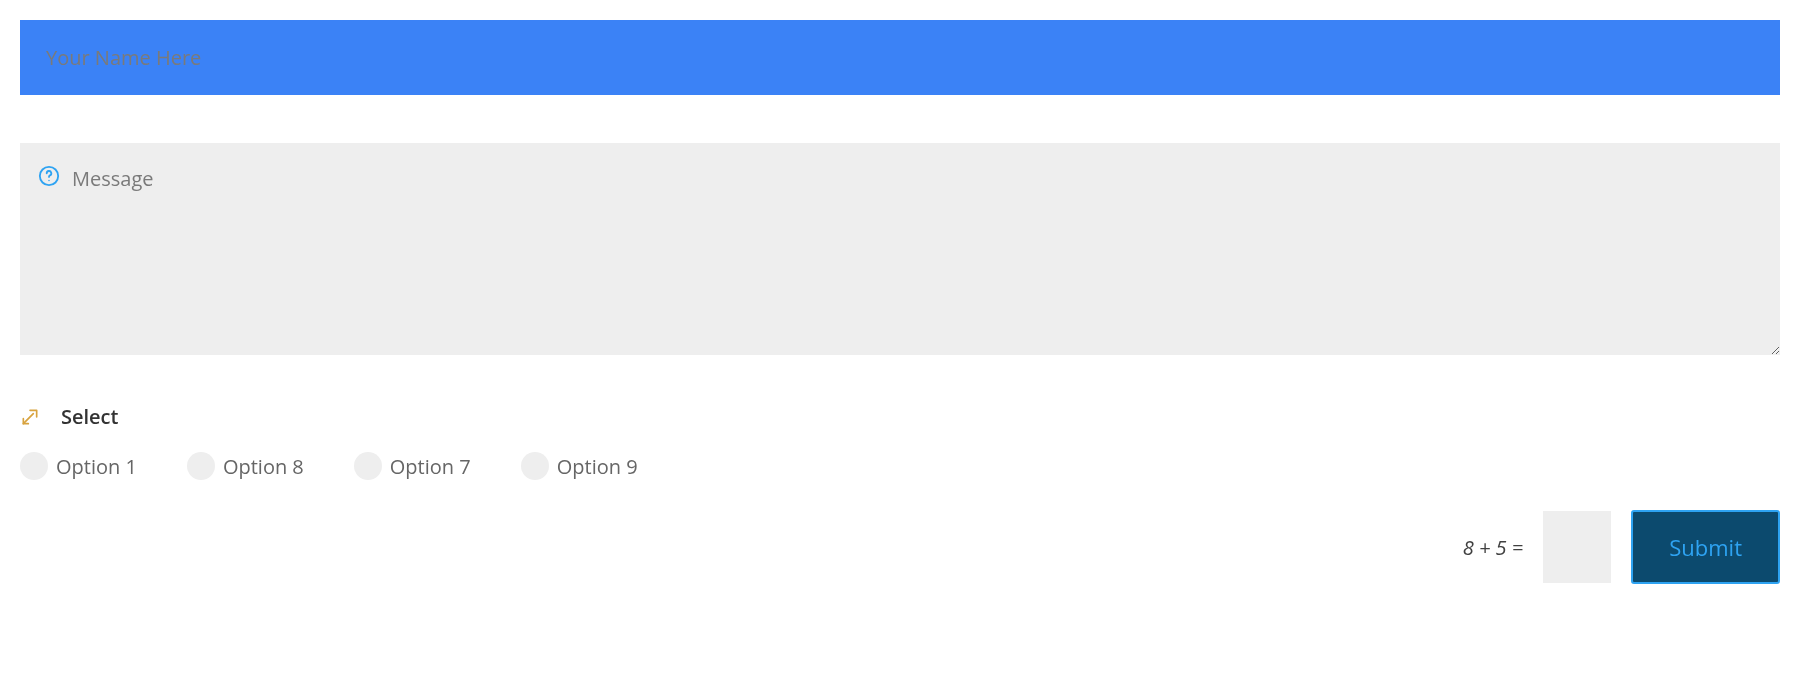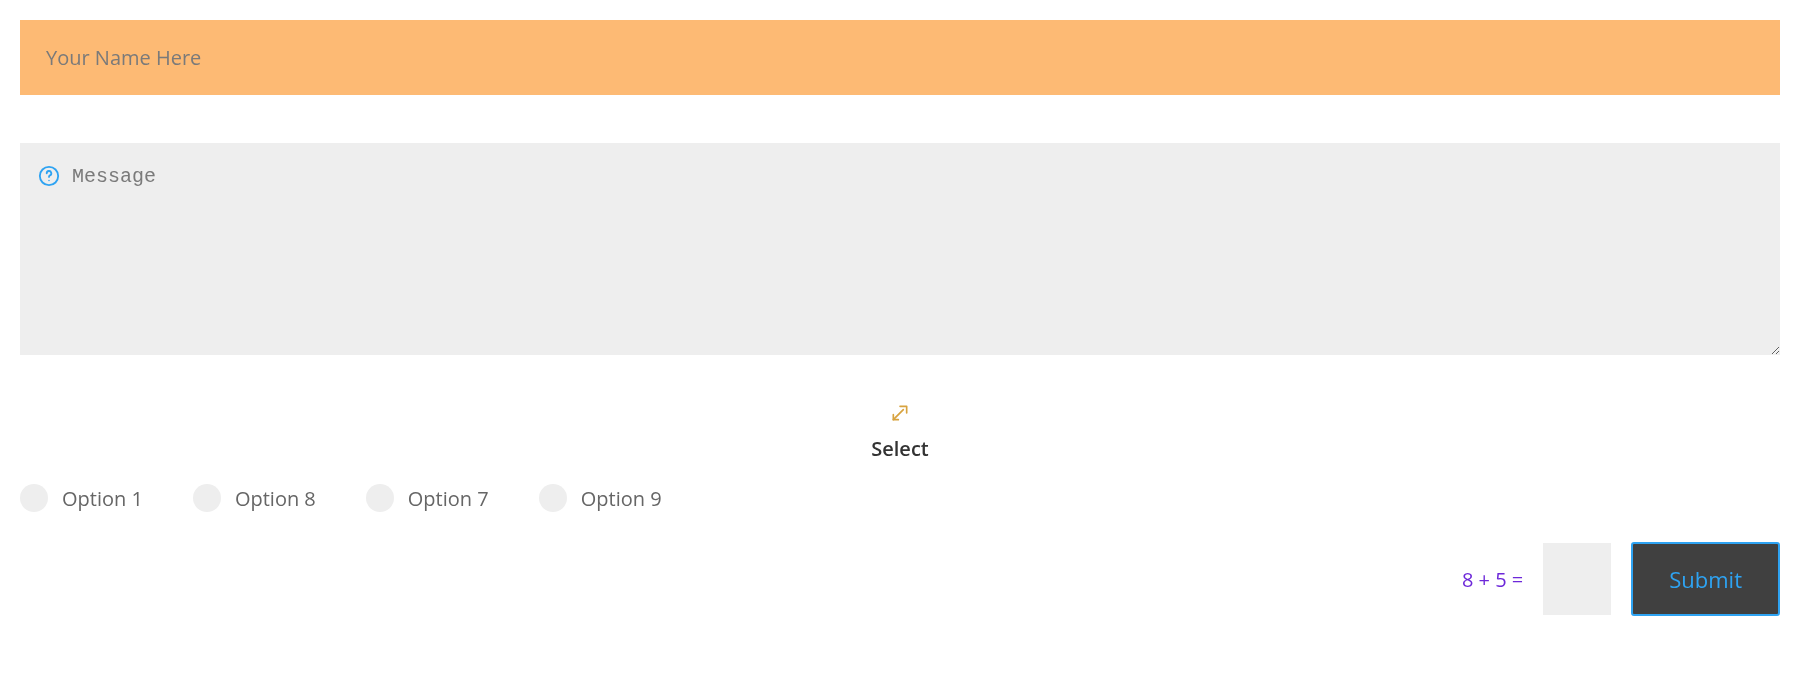--- a/index.html
+++ b/index.html
@@ -16,34 +16,33 @@
     .form-container {
       width: 100%;
     }
     .top-row {
       display: flex;
       gap: 48px;
       margin-bottom: 48px;
     }
     .input-field {
       flex: 1;
-      background: #fdba74;
+      background: #3b82f6;
       border: none;
       padding: 24px 26px;
       font-size: 20px;
       color: #333;
       font-family: inherit;
     }
     .input-field::placeholder {
       color: #7a7a7a;
     }
     .message-wrapper {
       position: relative;
       margin-bottom: 48px;
-      font-family: Liberation Mono, monospace;
     }
     .help-icon {
       position: absolute;
       left: 18px;
       top: 22px;
       width: 22px;
       height: 22px;
       display: flex;
       align-items: center;
       justify-content: center;
@@ -68,23 +67,22 @@
     }
     .textarea-field::placeholder {
       color: #7a7a7a;
     }
     .select-section {
       margin-bottom: 30px;
     }
     .select-label-row {
       display: flex;
       align-items: center;
-      gap: 12px;
+      gap: 21px;
       margin-bottom: 22px;
-      flex-direction: column;
     }
     .select-icon {
       width: 20px;
       height: 20px;
       display: flex;
       align-items: center;
       justify-content: center;
     }
     .select-icon svg {
       width: 20px;
@@ -95,55 +93,56 @@
       color: #333;
       font-weight: 600;
     }
     .options-row {
       display: flex;
       gap: 50px;
     }
     .option-item {
       display: flex;
       align-items: center;
-      gap: 14px;
+      gap: 8px;
       cursor: pointer;
     }
     .radio-circle {
       width: 28px;
       height: 28px;
       border-radius: 50%;
       background: #eeeeee;
     }
     .option-label {
       font-size: 20px;
       color: #666;
     }
     .bottom-row {
       display: flex;
       justify-content: flex-end;
       align-items: center;
       gap: 20px;
     }
     .captcha-text {
       font-size: 20px;
-      color: #6d28d9;
+      color: #404040;
+      font-style: italic;
     }
     .captcha-input {
       width: 68px;
       height: 72px;
       background: #eeeeee;
       border: none;
       font-size: 20px;
       text-align: center;
       font-family: inherit;
     }
     .submit-btn {
       border: 2px solid #2ea3f2;
-      background: #404040;
+      background: #0c4a6e;
       color: #2ea3f2;
       font-size: 22px;
       padding: 20px 36px;
       cursor: pointer;
       font-family: inherit;
       border-radius: 3px;
     }
   </style>
 </head>
 <body>

